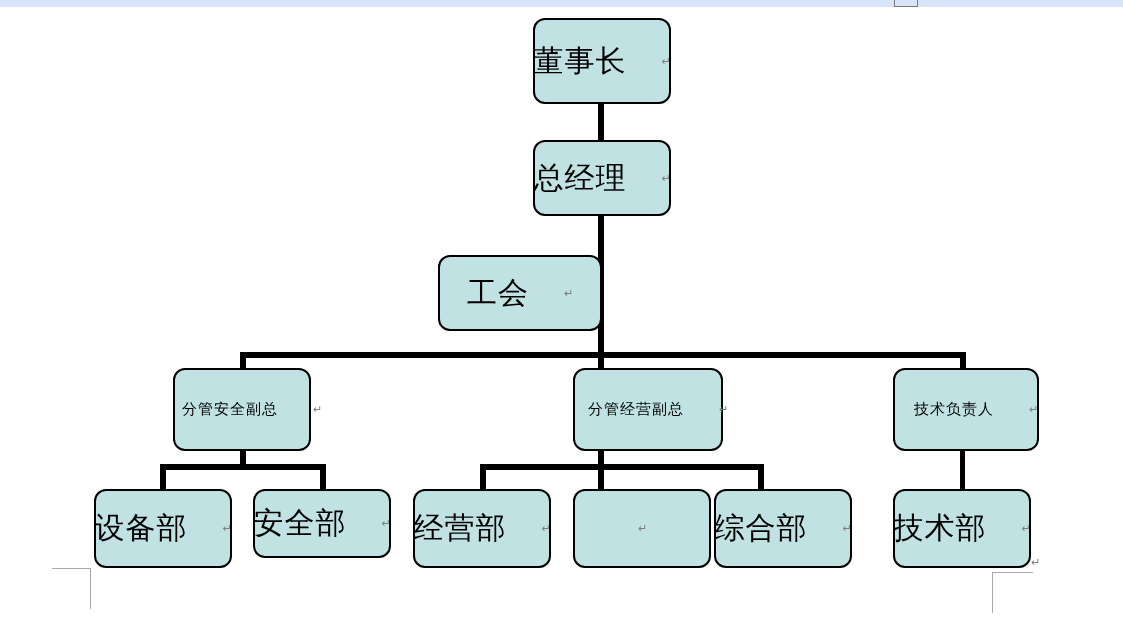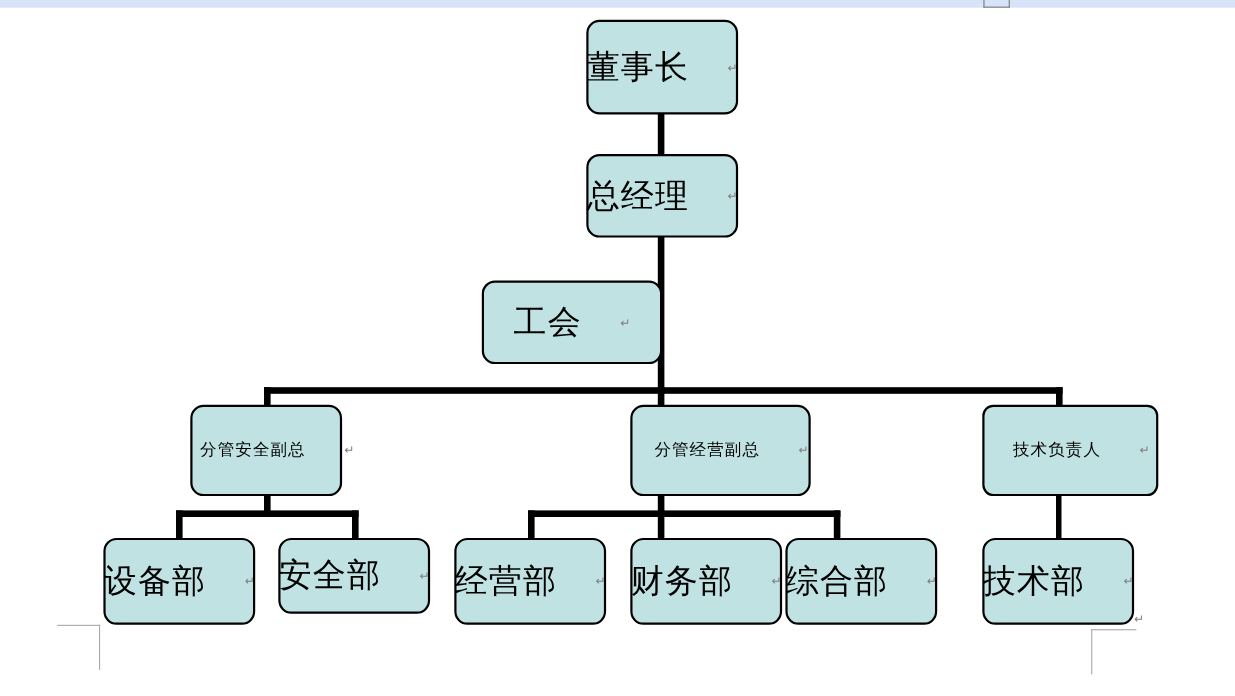--- a/index.html
+++ b/index.html
@@ -147,47 +147,46 @@
   <div class="node size-lg" style="left:438px; top:255px; width:164px; height:76px;">
     <span class="label">工会</span>
       <span class="pilcrow">↵</span>
   </div>
 
   <div class="node size-md" style="left:173px; top:368px; width:138px; height:83px;">
     <span class="label">分管安全副总</span>
       <span class="pilcrow">↵</span>
   </div>
 
-  <div class="node size-md" style="left:573px; top:368px; width:164px; height:83px;">
+  <div class="node size-md" style="left:573px; top:368px; width:150px; height:83px;">
     <span class="label">分管经营副总</span>
       <span class="pilcrow">↵</span>
   </div>
 
-  <div class="node size-md" style="left:893px; top:368px; width:160px; height:83px;border-radius:10px;">
+  <div class="node size-md" style="left:893px; top:368px; width:146px; height:83px;">
     <span class="label">技术负责人</span>
       <span class="pilcrow">↵</span>
   </div>
 
   <div class="node size-lg" style="left:94px; top:489px; width:138px; height:79px;">
     <span class="label">设备部</span>
       <span class="pilcrow">↵</span>
   </div>
 
   <div class="node size-lg" style="left:253px; top:489px; width:138px; height:69px;">
     <span class="label">安全部</span>
       <span class="pilcrow">↵</span>
   </div>
 
   <div class="node size-lg" style="left:413px; top:489px; width:138px; height:79px;text-align:right;">
     <span class="label">经营部</span>
       <span class="pilcrow">↵</span>
   </div>
 
   <div class="node size-lg" style="left:573px; top:489px; width:138px; height:79px;">
-    <span class="label">财务部</span>
       <span class="pilcrow">↵</span>
   </div>
 
   <div class="node size-lg" style="left:714px; top:489px; width:138px; height:79px;">
     <span class="label">综合部</span>
       <span class="pilcrow">↵</span>
   </div>
 
   <div class="node size-lg" style="left:893px; top:489px; width:138px; height:79px;">
     <span class="label">技术部</span>

